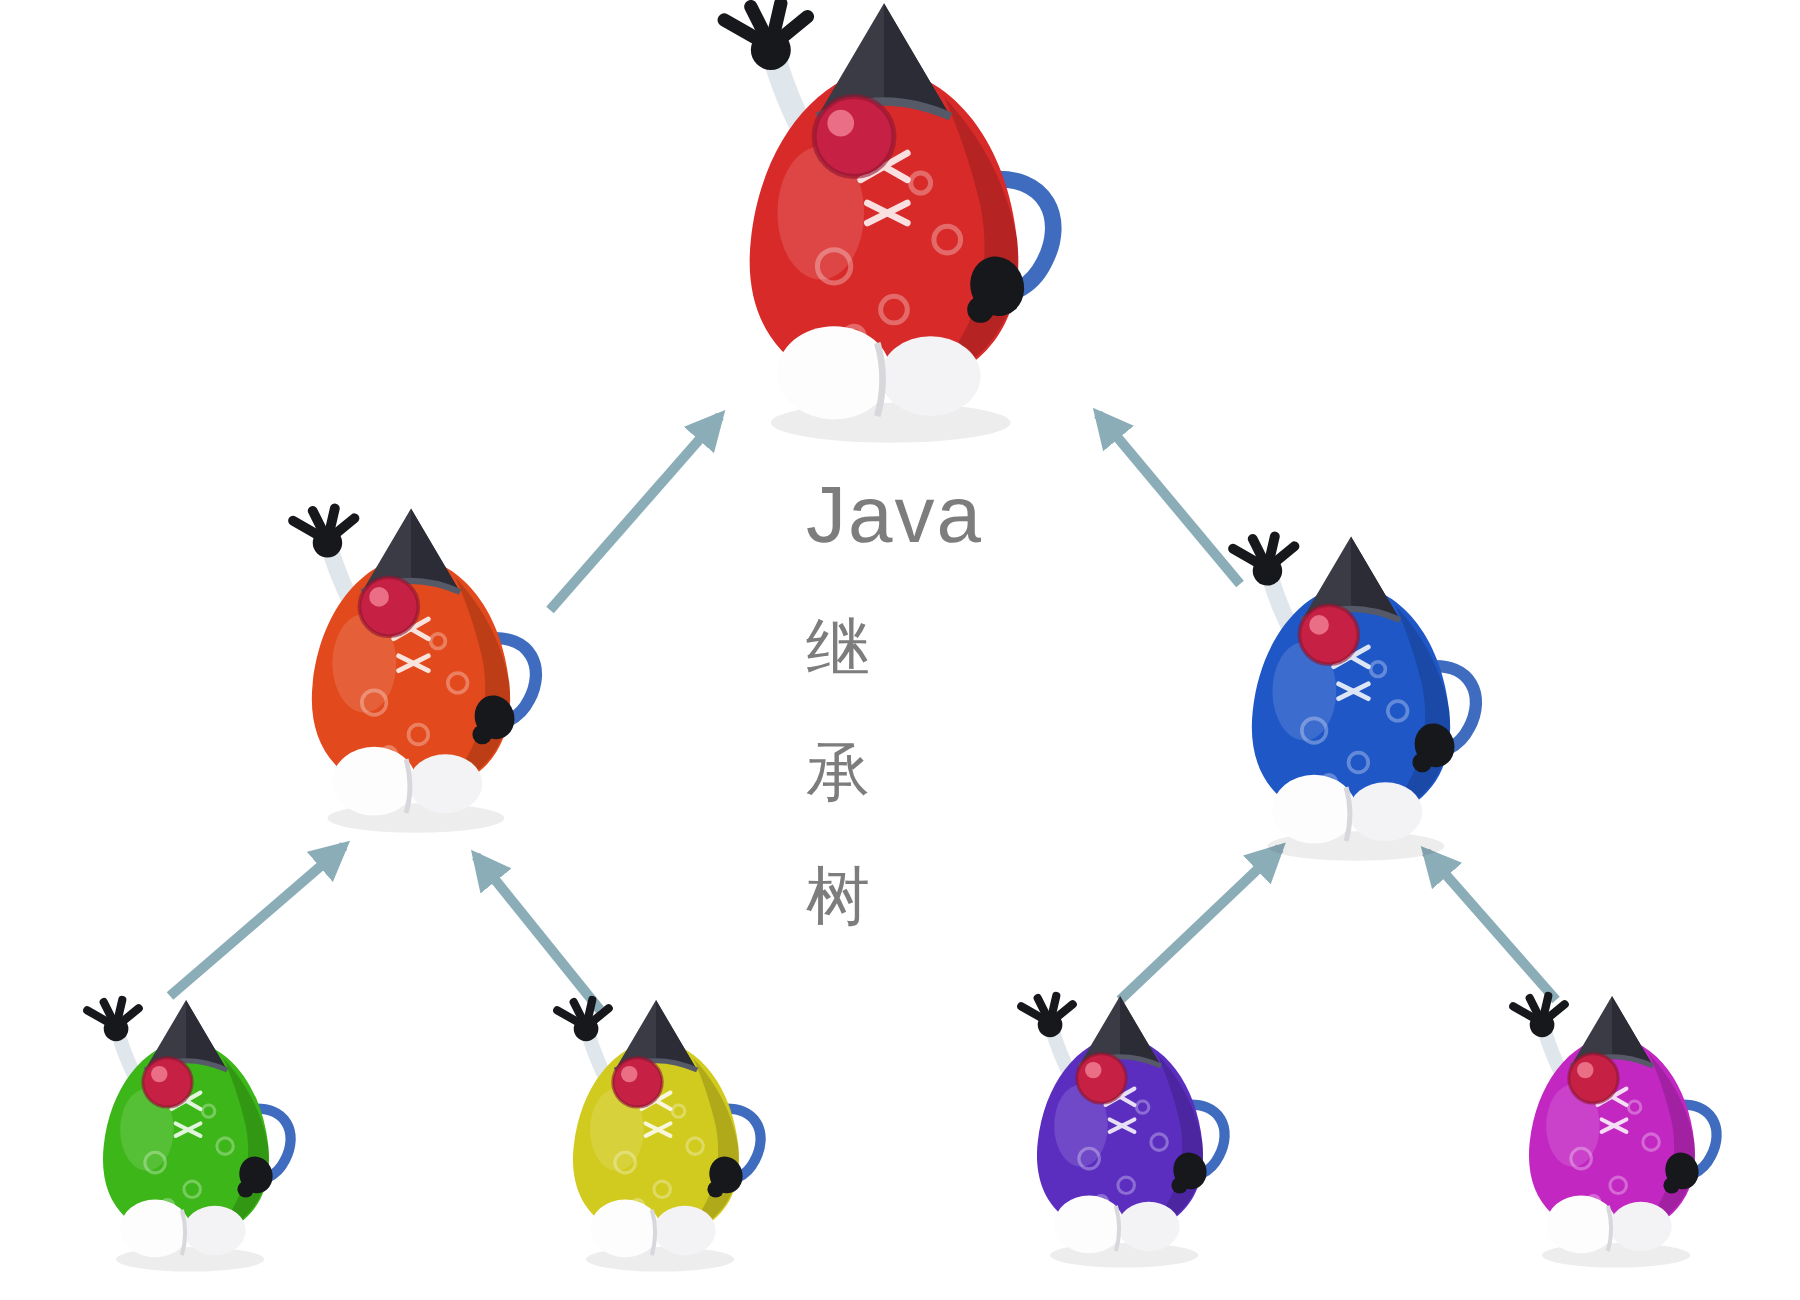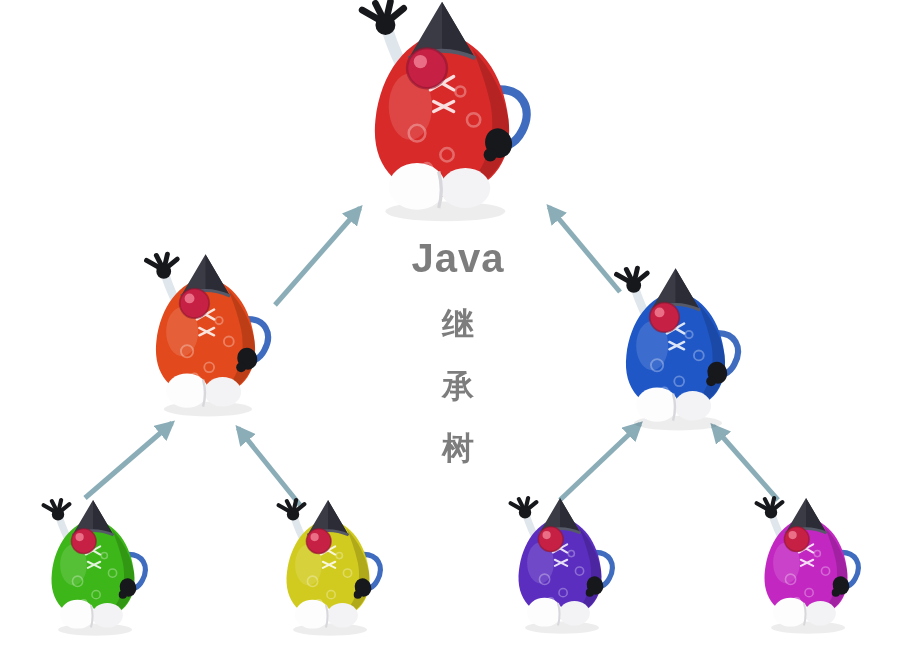--- a/index.html
+++ b/index.html
@@ -13,22 +13,22 @@
     font-family:"Liberation Sans", sans-serif;
     position:relative;overflow:hidden;
   }
   .stage{position:absolute;inset:0;}
   #arrows{position:absolute;inset:0;width:900px;height:650px;}
   #arrows line{stroke:var(--arrow);stroke-width:5;}
   #arrows marker path{fill:var(--arrow);}
   .mascot{position:absolute;overflow:visible;}
   .tree-label{
     position:absolute;left:403px;top:236px;width:110px;
-    display:flex;flex-direction:column;align-items:center;
-    color:var(--text);user-select:none;font-weight:bold;
+    display:flex;flex-direction:column;align-items:flex-start;
+    color:var(--text);user-select:none;
   }
   .tree-label .latin{font-size:40px;line-height:1.1;letter-spacing:1px;}
   .tree-label .vchar{font-size:32px;line-height:1.1;margin-top:27px;}
   .defs-holder{position:absolute;width:0;height:0;overflow:hidden;}
 </style>
 </head>
 <body>
 
 <svg class="defs-holder" aria-hidden="true">
   <defs>

